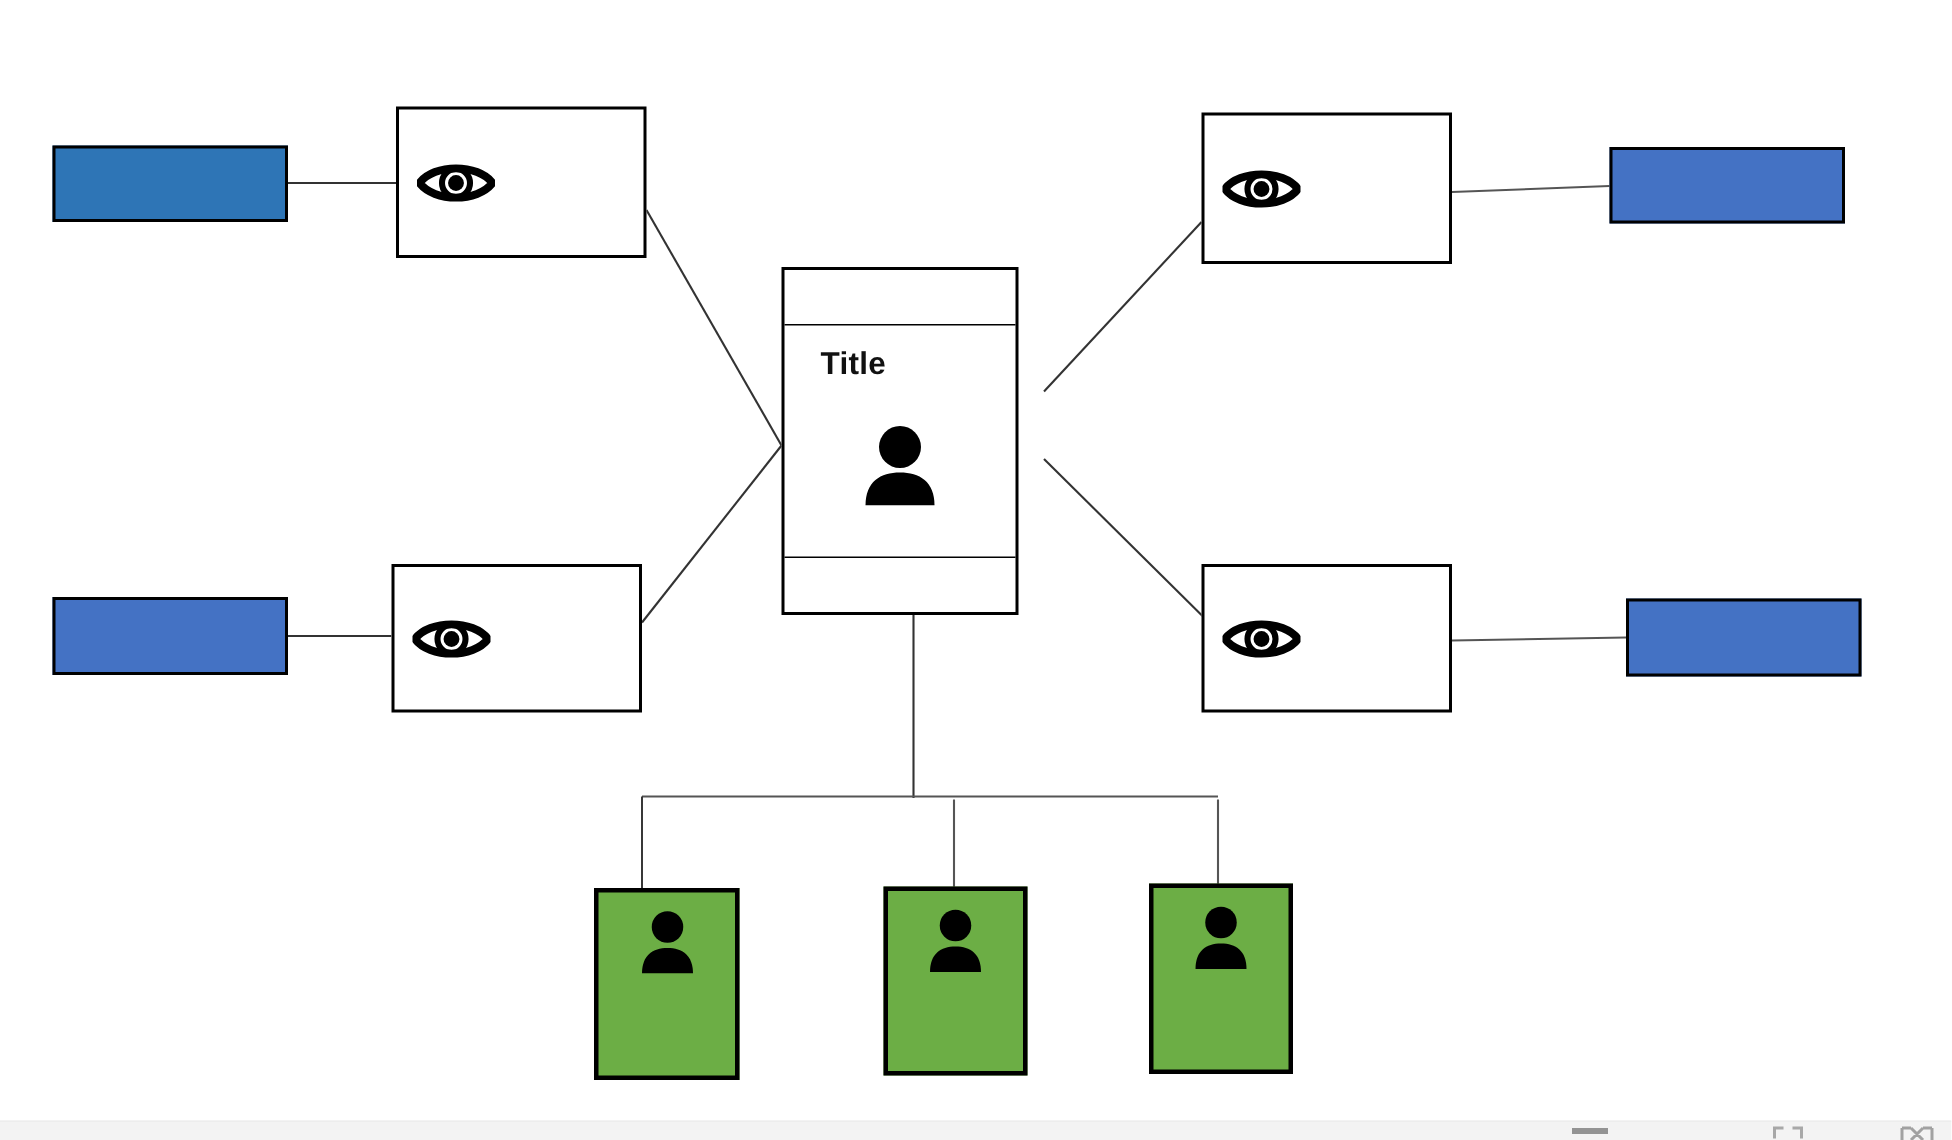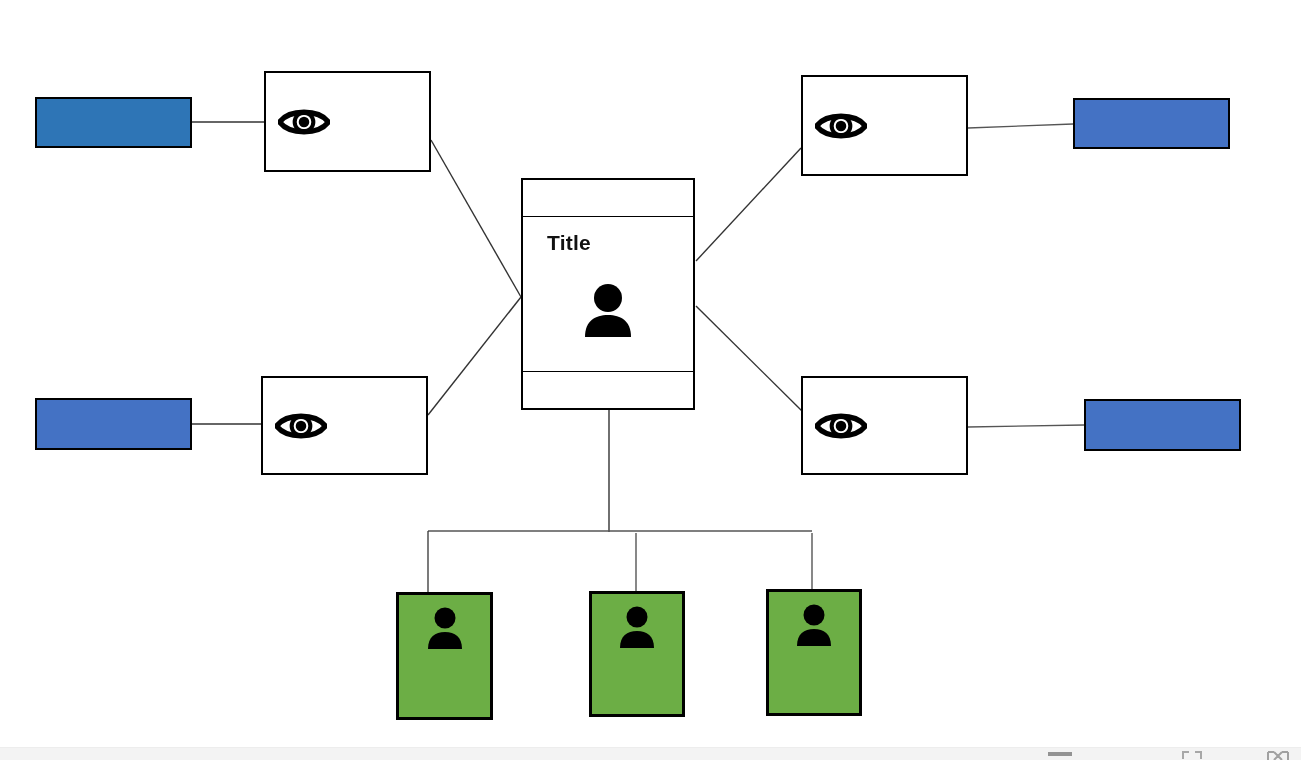--- a/index.html
+++ b/index.html
@@ -193,21 +193,21 @@
   </div>
 
   <div class="node eye-box" style="left:801px; top:376px; width:167px; height:99px;">
     <svg class="eye-icon" viewBox="0 0 64 40">
       <path d="M2 20 C14 4 50 4 62 20 C50 36 14 36 2 20 Z" fill="none" stroke="#000" stroke-width="6.5"></path>
       <circle cx="32" cy="20" r="11.5" fill="none" stroke="#000" stroke-width="5"></circle>
       <circle cx="32" cy="20" r="6.5" fill="#000"></circle>
     </svg>
   </div>
 
-  <div class="node center-card" style="left:521px; top:178px; width:174px; height:232px;">
+  <div class="node center-card" style="left:521px; top:178px; width:158px; height:232px;">
     <div class="card-header">
       <span></span>
     </div>
     <div class="card-body">
       <div class="card-title">Title</div>
       <svg class="card-person" viewBox="0 0 50 54">
         <circle cx="25" cy="15" r="14" fill="#000"></circle>
         <path d="M2 54 C2 38 12 32 25 32 C38 32 48 38 48 54 Z" fill="#000"></path>
       </svg>
     </div>

